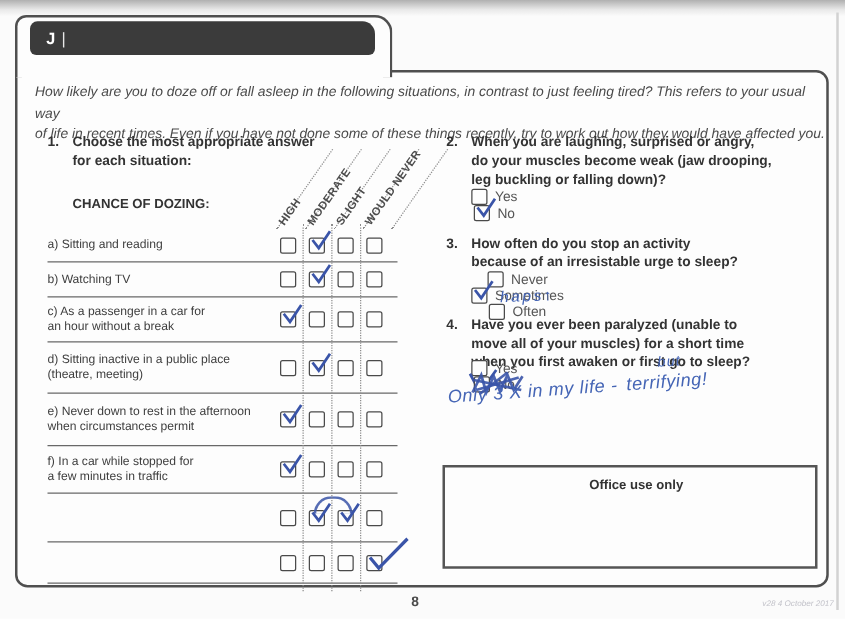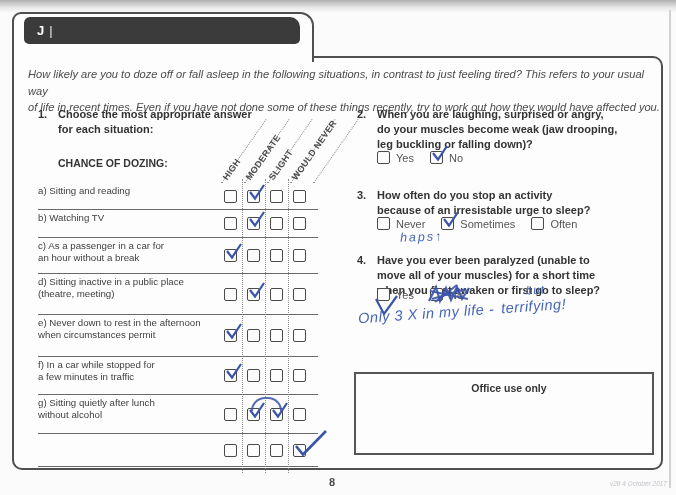--- a/index.html
+++ b/index.html
@@ -32,34 +32,34 @@
 
   
   .cols{position:absolute;left:38px;top:98px;width:280px;height:86px;}
   .rot-label{position:absolute;bottom:2px;transform:rotate(-55deg);transform-origin:left bottom;
              font-size:9px;font-weight:600;color:#4c4c4c;letter-spacing:.3px;white-space:nowrap;}
   .diag{position:absolute;bottom:0;width:78px;border-top:1.5px dotted #8d8d8d;
         transform:rotate(-55deg);transform-origin:left top;}
 
   
   .tbl{position:absolute;left:38px;top:183px;width:280px;}
-  .trow{position:relative;display:flex;align-items:flex-start;border-bottom:1.5px solid #686868;
+  .trow{position:relative;display:flex;align-items:center;border-bottom:1.5px solid #686868;
         min-height:22px;padding:2px 0;}
   .trow:last-child{border-bottom:none;}
   .tlabel{width:182px;font-size:9.7px;line-height:1.22;color:#3e3e3e;white-space:pre-line;flex:none;}
   .boxes{position:absolute;left:186px;top:0;bottom:0;width:94px;}
   .cb{position:absolute;top:50%;margin-top:-6.5px;width:13px;height:13px;border:1.6px solid #4a4a4a;
       border-radius:2px;background:#fdfdfd;box-sizing:border-box;}
   .vdot{position:absolute;top:-4px;bottom:-6px;border-left:1.2px dotted #8d8d8d;}
   .ck{position:absolute;overflow:visible;pointer-events:none;}
   .arc{position:absolute;left:27px;top:50%;margin-top:-17px;width:27px;height:12px;
        border:2.6px solid #3a54a8;border-bottom:none;border-radius:14px 14px 0 0;opacity:.85;}
 
   
-  .optrow{position:absolute;display:flex;align-items:center;font-size:11px;color:#555;}
+  .optrow{position:absolute;display:flex;align-items:center;font-size:11px;color:#555;flex-direction:column;}
   .opt{display:flex;align-items:center;position:relative;margin-right:16px;}
   .opt .cbx{position:relative;display:inline-block;width:13px;height:13px;border:1.6px solid #4a4a4a;
             border-radius:2px;background:#fdfdfd;box-sizing:border-box;margin-right:6px;flex:none;}
 
   .hw{position:absolute;color:#4565b5;font-style:italic;}
   .hw-haps{left:400px;top:230px;font-size:12.5px;letter-spacing:2px;transform:rotate(-2deg);}
   .hw-line{left:358px;top:303px;font-size:14.5px;letter-spacing:.5px;transform:rotate(-4deg);
            white-space:nowrap;}
   .hw-seg{position:relative;margin-left:7px;}
   .hw-but{position:absolute;left:26px;top:-14px;font-size:11.5px;letter-spacing:1px;}
@@ -186,22 +186,20 @@
             <svg class="ck" width="18" height="18" style="left: 0px; top: -7px;">
               <path d="M2 8 L7 14.5 L16 1" fill="none" stroke="#3a54a8" stroke-width="2.2"></path>
             </svg>
           </span>
           <span class="cb" style="left: 23px;"></span>
           <span class="cb" style="left: 46px;"></span>
           <span class="cb" style="left: 69px;"></span>
         </div>
       </div>
       <div class="trow" style="min-height: 34px;">
-        <span class="tlabel">g) Sitting quietly after lunch
-without alcohol</span>
         <div class="boxes">
           <span class="cb" style="left: 0px;"></span>
           <span class="cb" style="left: 23px;">
             <svg class="ck" width="18" height="18" style="left: 0px; top: -7px;">
               <path d="M2 8 L7 14.5 L16 1" fill="none" stroke="#3a54a8" stroke-width="2.2"></path>
             </svg>
           </span>
           <span class="cb" style="left: 46px;">
             <svg class="ck" width="18" height="18" style="left: 0px; top: -7px;">
               <path d="M2 8 L7 14.5 L16 1" fill="none" stroke="#3a54a8" stroke-width="2.2"></path>

